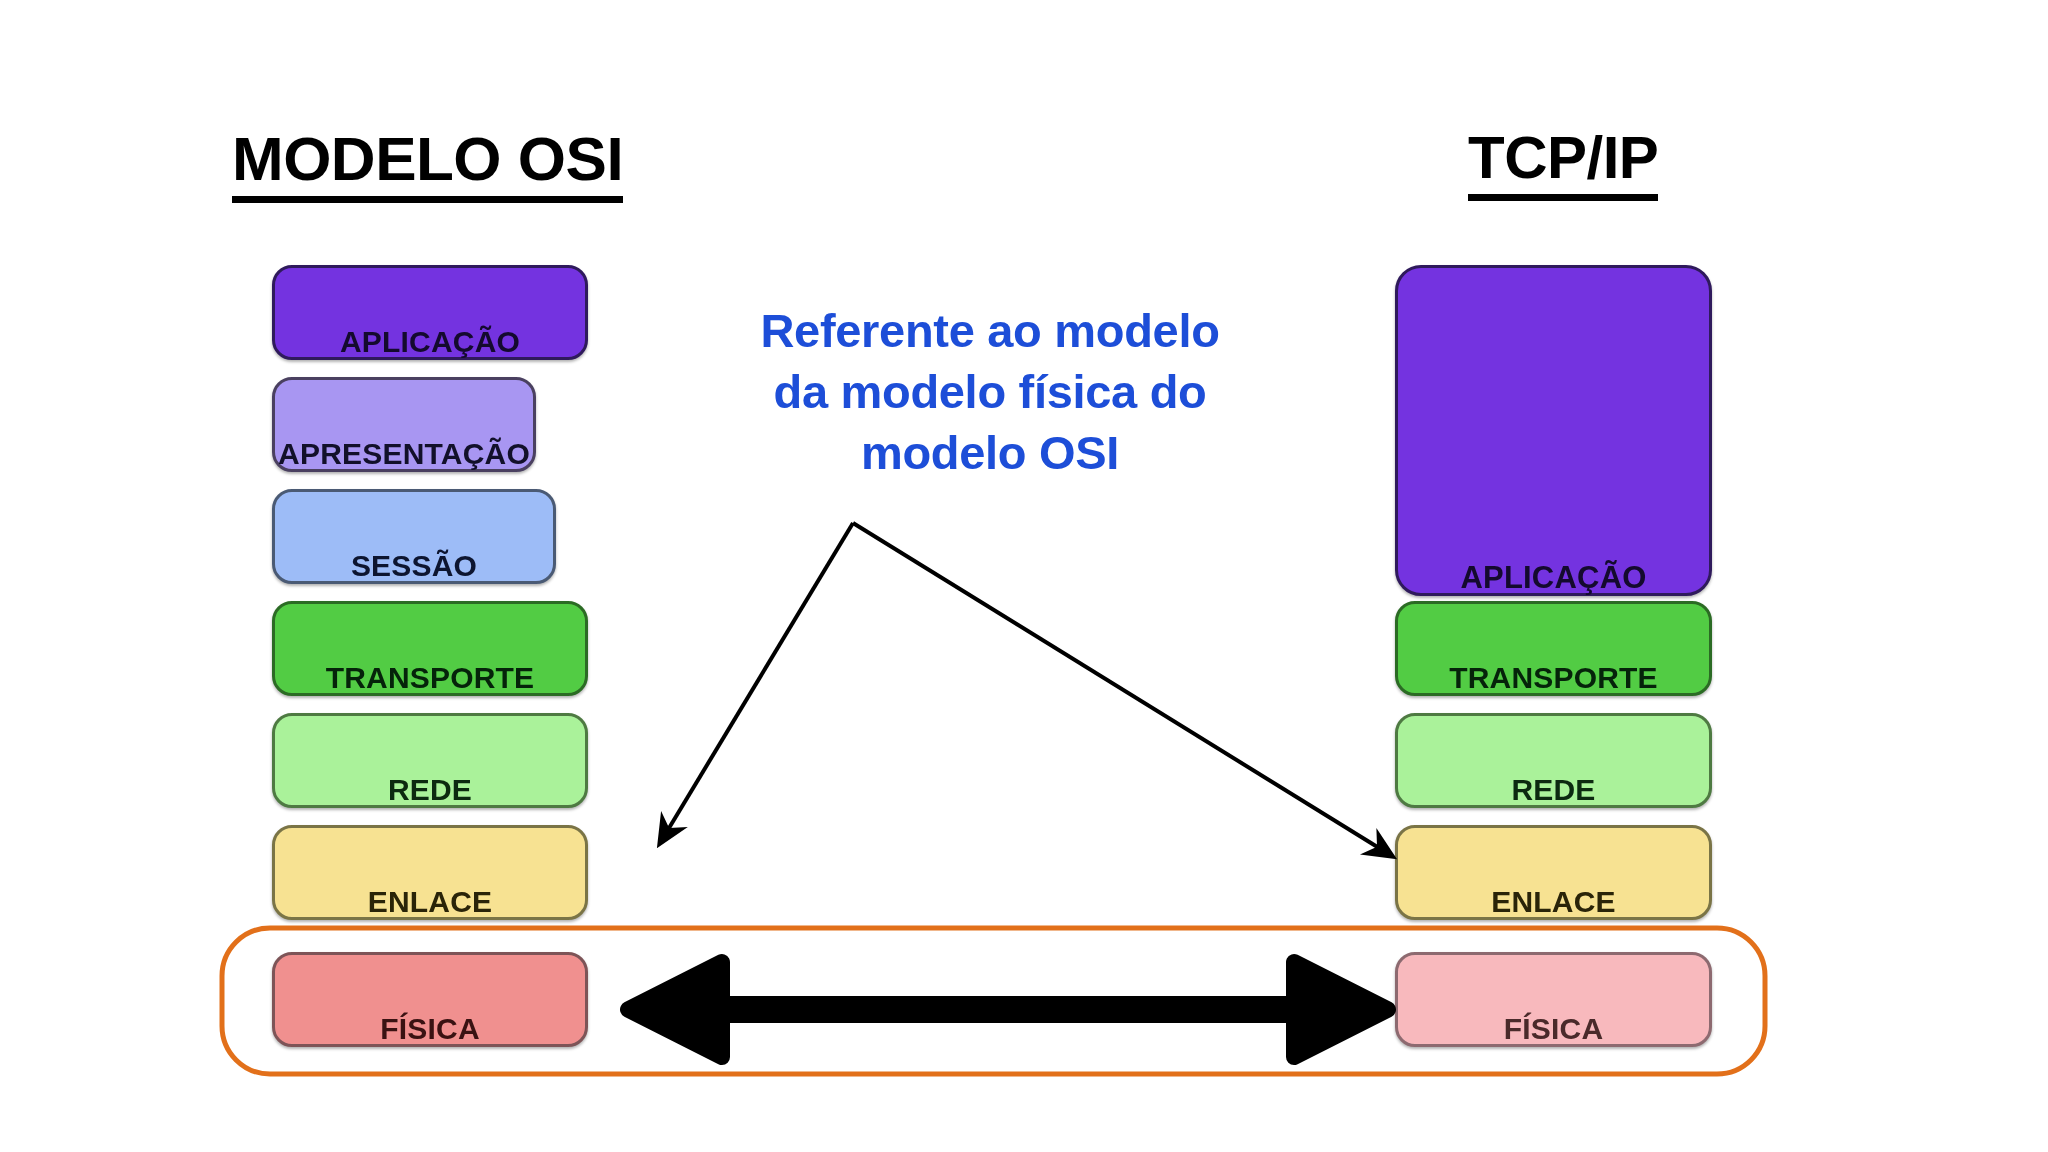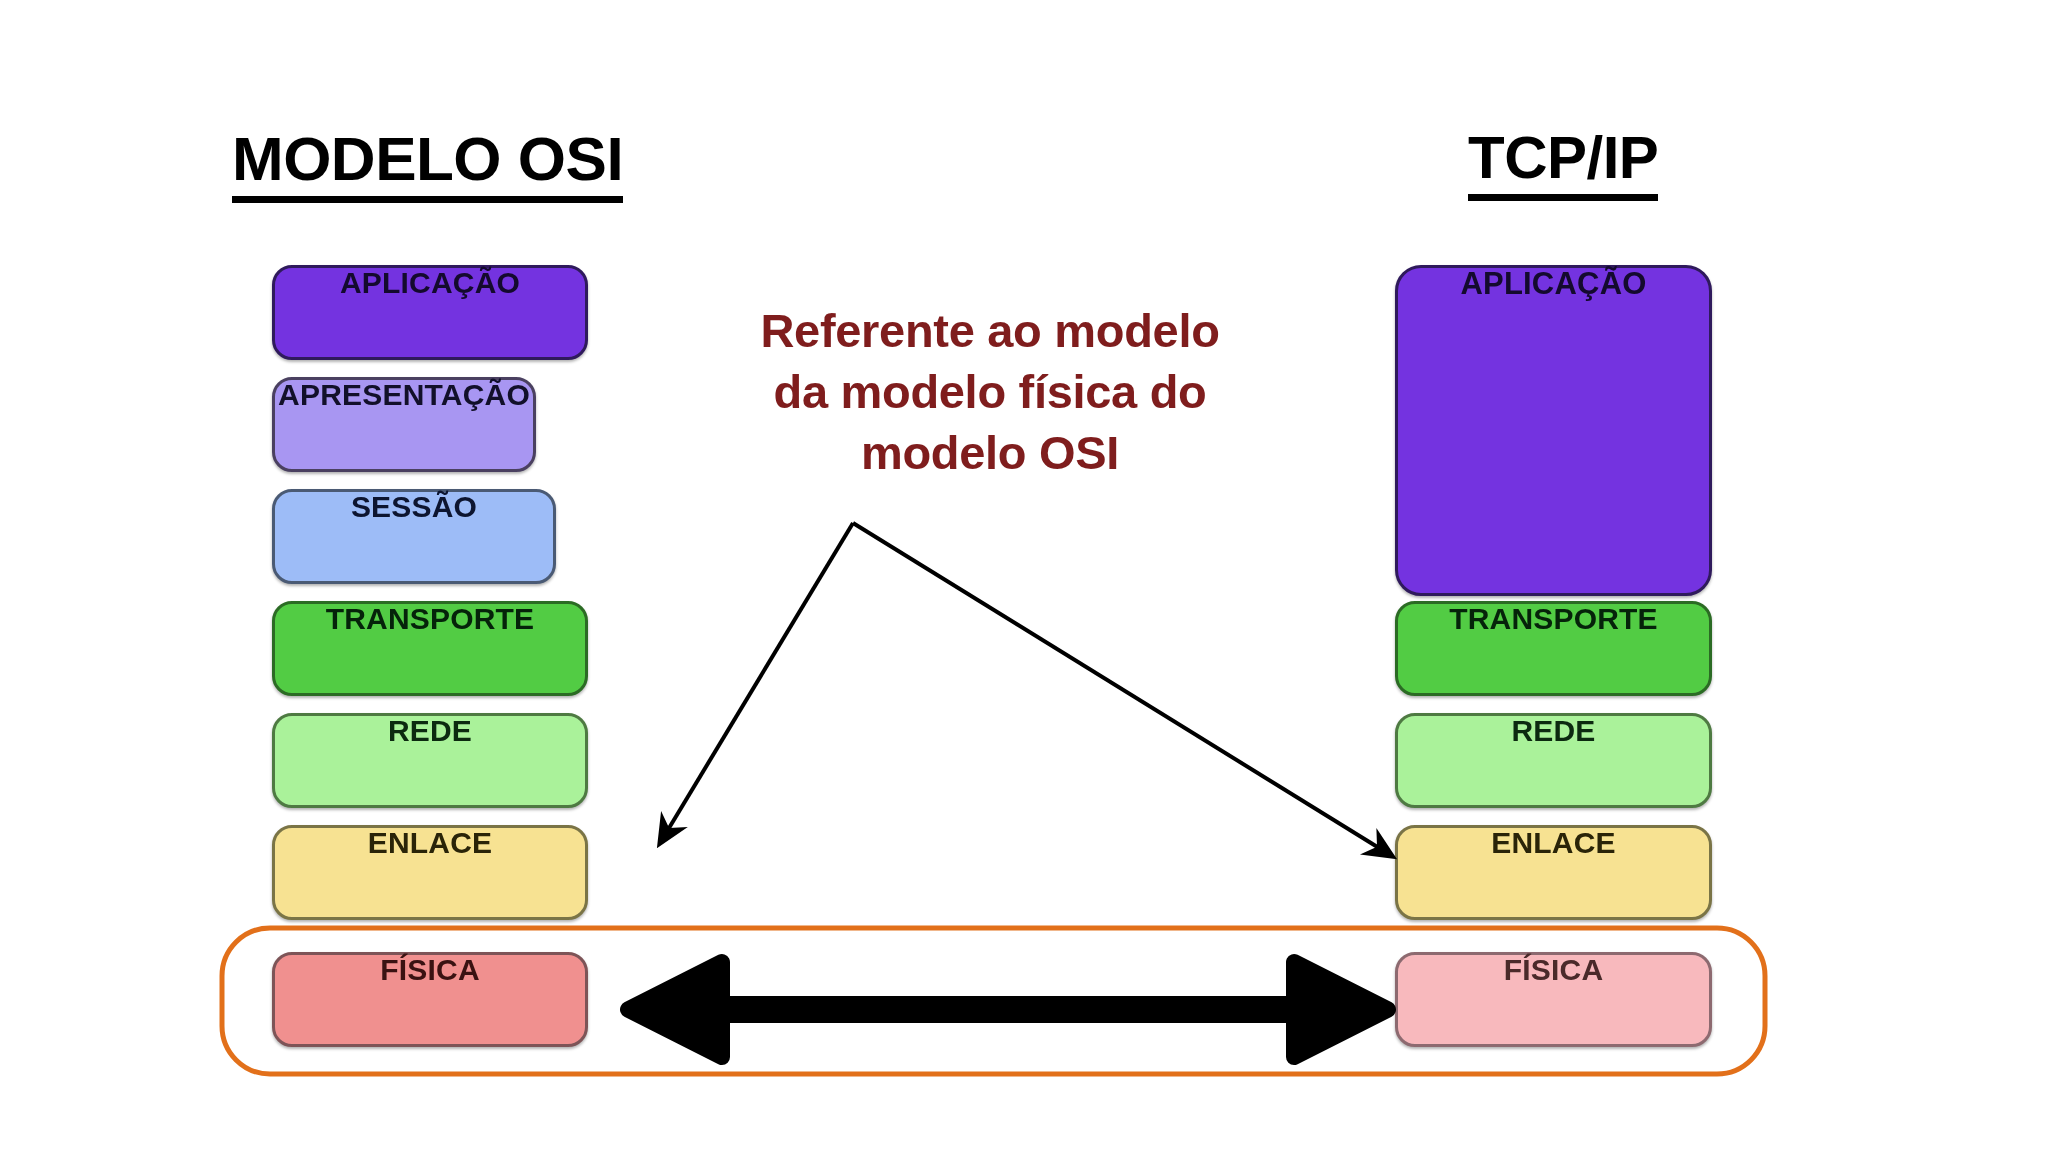--- a/index.html
+++ b/index.html
@@ -48,21 +48,21 @@
     top: 128px;
     font-size: 60px;
   }
 
   
   .layer-box {
     position: absolute;
     box-sizing: border-box;
     border-radius: 20px;
     display: flex;
-    align-items: flex-start;
+    align-items: flex-end;
     justify-content: center;
     border-width: 3px;
     border-style: solid;
     box-shadow: 0 2px 3px rgba(0,0,0,0.30);
   }
   .layer-label {
     font-family: "Liberation Sans", sans-serif;
     font-weight: bold;
     font-size: 30px;
     letter-spacing: 0.2px;
@@ -154,21 +154,21 @@
   </div>
 
   <div class="layer-box" style="left: 1395px; top: 825px; width: 317px; height: 95px; background-color: rgb(247, 226, 146); border-color: rgb(122, 116, 70);">
     <span class="layer-label" style="color: rgb(42, 36, 8);">ENLACE</span>
   </div>
 
   <div class="layer-box" style="left: 1395px; top: 952px; width: 317px; height: 95px; background-color: rgb(248, 185, 189); border-color: rgb(141, 106, 112);">
     <span class="layer-label" style="color: rgb(74, 42, 42);">FÍSICA</span>
   </div>
 
-  <div id="annotation" style="color: #7f1d1d;">
+  <div id="annotation" style="color: #1d4ed8;">
     <span class="ln">Referente ao modelo</span>
     <span class="ln">da modelo física do</span>
     <span class="ln">modelo OSI</span>
   </div>
 
   <svg id="overlay" viewBox="0 0 2048 1152">
     <defs>
       <marker id="thin-arrow" markerWidth="9" markerHeight="9" refX="7" refY="4.5" orient="auto" markerUnits="strokeWidth">
         <path d="M0,0.6 L8.5,4.5 L0,8.4 L2.6,4.5 Z" fill="#000000"></path>
       </marker>

